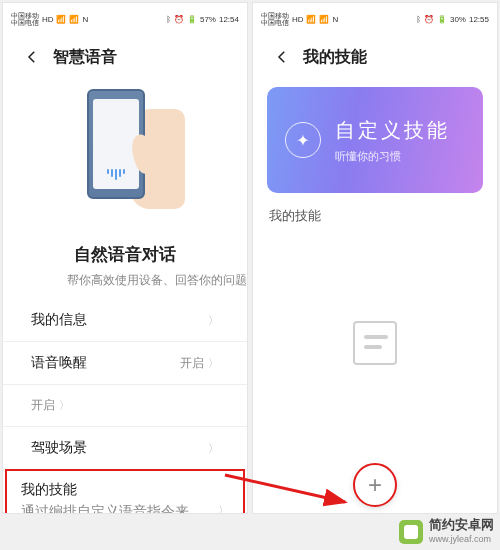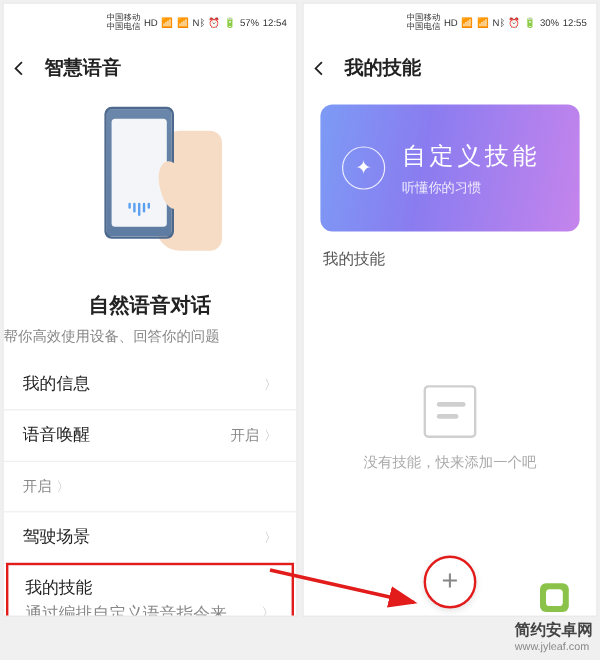--- a/index.html
+++ b/index.html
@@ -20,35 +20,35 @@
     height: 512px;
     background: #fff;
     position: relative;
     overflow: hidden;
     border: 1px solid #e5e5e5;
   }
   
   .status-bar {
     height: 20px;
     display: flex;
-    justify-content: flex-end;
+    justify-content: space-between;
     align-items: center;
     padding: 16px 8px;
     font-size: 8px;
     color: #333;
   }
   .status-left { display: flex; gap: 3px; align-items: center; }
   .status-right { display: flex; gap: 3px; align-items: center; }
   .carrier-stack { display:flex; flex-direction:column; line-height:1; font-size:7px; }
   
   .app-header {
     height: 44px;
     display: flex;
     align-items: center;
-    padding: 0 4px;
+    padding: 0 20px;
     gap: 12px;
   }
   .app-header .title {
     font-size: 16px;
     font-weight: 600;
     color: #222;
   }
   .back-arrow { width:18px; height:18px; }
   
   .illust-wrap {
@@ -107,29 +107,29 @@
     transform: rotate(-15deg);
   }
   .headline {
     text-align: center;
     font-size: 17px;
     font-weight: 600;
     color: #222;
     margin-top: 4px;
   }
   .subhead {
-    text-align: left;
+    text-align: right;
     font-size: 12px;
     color: #888;
     margin-top: 6px;
     margin-bottom: 10px;
   }
   
   .list-item {
-    padding: 12px 16px;
+    padding: 12px 28px;
     border-bottom: 1px solid #eee;
     display: flex;
     justify-content: space-between;
     align-items: center;
   }
   .list-item .label {
     font-size: 14px;
     color: #222;
   }
   .list-item .sub {
@@ -225,26 +225,25 @@
     position:absolute;
     pointer-events:none;
     z-index:5;
   }
   
   .watermark {
     position:absolute;
     right: 6px;
     bottom: 6px;
     display:flex;
-    align-items:center;
+    align-items:flex-end;
     gap:6px;
     font-size:12px;
     color:#444;
     z-index: 10;
-    flex-direction: column;
   }
   .wm-logo {
     width:24px; height:24px;
     background:#8bc34a;
     border-radius:5px;
     position:relative;
   }
   .wm-logo::after{
     content:""; position:absolute; left:5px; top:5px;
     width:14px; height:14px; background:#fff; border-radius:3px;
@@ -384,21 +383,20 @@
       <div>
         <div class="t1">自定义技能</div>
         <div class="t2">听懂你的习惯</div>
       </div>
     </div>
 
     <div class="section-title">我的技能</div>
 
     <div class="empty-state">
       <div class="empty-icon"></div>
-      <div class="empty-text">没有技能，快来添加一个吧</div>
     </div>
 
     <div class="fab">+</div>
   </div>
 
 </div>
 
 <svg class="arrow-ann" style="left:0;top:0;width:500px;height:550px;position:absolute" viewBox="0 0 500 550">
   <defs>
     <marker id="ah" markerWidth="10" markerHeight="10" refX="7" refY="3" orient="auto">

